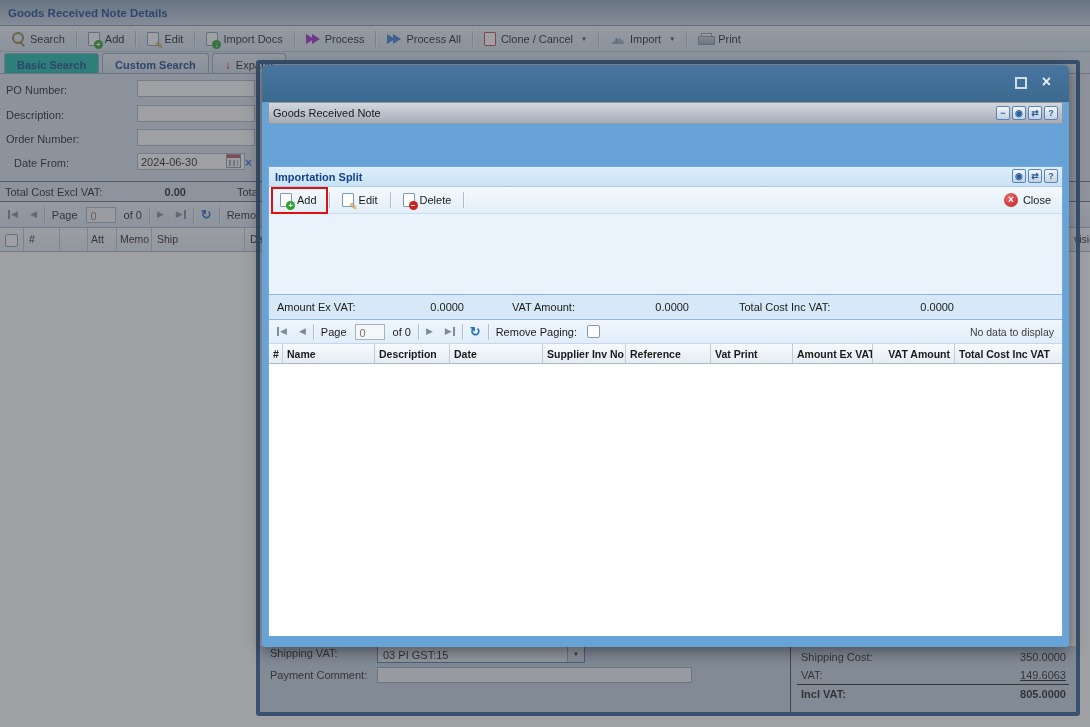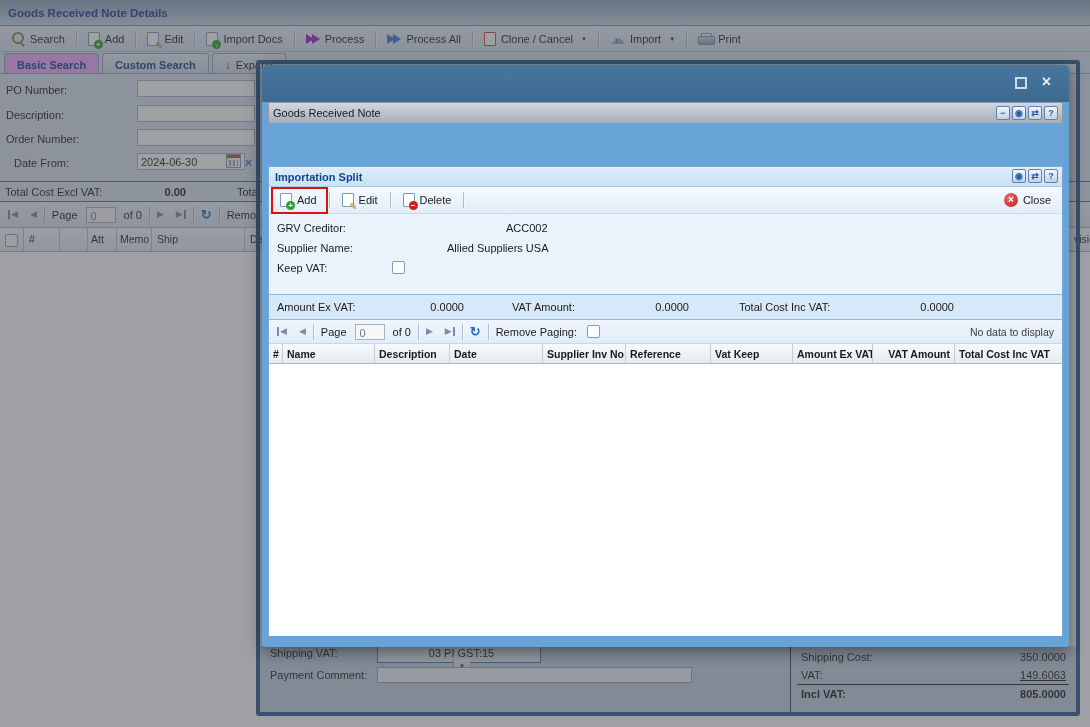--- a/index.html
+++ b/index.html
@@ -12,21 +12,21 @@
   
   #app { position:absolute; inset:0; z-index:1; }
   .titlebar { left:0; top:0; width:1090px; height:26px; background:linear-gradient(#8ba2b9,#c9d7e4); border-bottom:1px solid #7e95ab; }
   .titlebar .t { position:absolute; left:8px; top:7px; color:#15428b; font-weight:bold; font-size:11.5px; }
   .toolbar { left:0; top:26px; width:1090px; height:26px; background:linear-gradient(#ecf3fa,#d3e2ef); border-bottom:1px solid #b3c5d6; padding:0 8px; display:flex; align-items:center; }
   .tbtn { display:flex; align-items:center; gap:5px; padding:2px 4px; border-radius:2px; white-space:nowrap; }
   .caret { font-size:6px; color:#333; margin-left:3px; }
 
   .tabstrip { left:0; top:52px; width:1090px; height:22px; display:flex; align-items:flex-end; padding-left:4px; gap:3px; border-bottom:1px solid #8aa5c0; }
   .tab { height:20px; padding:3px 12px 0; border:1px solid #93aac0; border-bottom:none; border-radius:3px 3px 0 0; background:linear-gradient(#e8eff6,#cfdcea); color:#15428b; font-weight:bold; display:flex; gap:5px; align-items:center; }
-  .tab.active { background:#f0abfc; }
+  .tab.active { background:#14b8a6; }
   .tab .darr { color:#cc1111; font-weight:bold; font-size:12px; line-height:10px; }
   .tab.plain { color:#1a1a1a; font-weight:normal; }
 
   .flabel { position:absolute; left:6px; }
   .finput { position:absolute; background:#fff; border:1px solid #a3b3c2; height:17px; padding:2px 3px; }
   .i-cal { width:15px; height:14px; background:#f4f7fa; border:1px solid #8899aa; position:relative; display:inline-block; }
   .i-cal::before { content:""; position:absolute; top:0; left:0; right:0; height:3px; background:#c05050; }
   .i-cal::after { content:""; position:absolute; left:2px; top:5px; width:9px; height:6px; background:repeating-linear-gradient(90deg,#9aa 0 2px,transparent 2px 4px); }
   .xblue { color:#2a6fd0; font-weight:bold; font-size:12px; }
 
@@ -221,21 +221,21 @@
       <div class="gh" style="width:24px; padding-left:8px; border-right:none;">vision</div>
     </div>
 
     <div class="abs gridbody" style="left:0; top:252px; width:1090px; height:475px;"></div>
   </div>
 
   <div id="bgwin">
     <div class="bgw-bottom">
 
       <span class="abs" style="left:10px; top:1px;">Shipping VAT:</span>
-      <div class="abs sel" style="left:117px; top:0px; width:164px;flex-direction:column;">
+      <div class="abs sel" style="left:117px; top:0px; width:208px;">
         <span>03 PI GST:15</span>
         <span class="arr">▼</span>
       </div>
 
       <span class="abs" style="left:10px; top:23px;">Payment Comment:</span>
       <div class="abs" style="left:117px; top:21px; width:315px; height:16px; background:#eef2f6; border:1px solid #93a3b3;"></div>
 
       <div class="bgw-divider" style="left:530px; top:0; height:66px;"></div>
 
       <span class="abs" style="left:541px; top:5px;">Shipping Cost:</span>
@@ -292,28 +292,20 @@
           <span>Delete</span>
         </div>
         <span class="vsep"></span>
         <span style="flex:1;"></span>
         <div class="pbtn">
           <span class="i-closered">×</span>
           <span>Close</span>
         </div>
       </div>
 
-      <div class="p-form">
-        <span class="abs" style="left:8px; top:8px;">GRV Creditor:</span>
-        <span class="abs" style="left:237px; top:8px;">ACC002</span>
-        <span class="abs" style="left:8px; top:28px;">Supplier Name:</span>
-        <span class="abs" style="left:178px; top:28px;">Allied Suppliers USA</span>
-        <span class="abs" style="left:8px; top:48px;">Keep VAT:</span>
-        <span class="cb abs" style="left:123px; top:47px;"></span>
-      </div>
 
       <div class="p-amounts">
         <span class="abs" style="left:8px; top:6px;">Amount Ex VAT:</span>
         <span class="abs" style="left:120px; top:6px; width:75px; text-align:right;">0.0000</span>
         <span class="abs" style="left:243px; top:6px;">VAT Amount:</span>
         <span class="abs" style="left:345px; top:6px; width:75px; text-align:right;">0.0000</span>
         <span class="abs" style="left:470px; top:6px;">Total Cost Inc VAT:</span>
         <span class="abs" style="left:610px; top:6px; width:75px; text-align:right;">0.0000</span>
       </div>
 
@@ -336,21 +328,21 @@
         <span style="color:#3d3d3d; font-size:10.5px;margin-left:22px;">No data to display</span>
       </div>
 
       <div class="p-gridhdr">
         <div class="mh" style="width:14px;">#</div>
         <div class="mh" style="width:92px;">Name</div>
         <div class="mh" style="width:75px;">Description</div>
         <div class="mh" style="width:93px;">Date</div>
         <div class="mh" style="width:83px;">Supplier Inv No</div>
         <div class="mh" style="width:85px;">Reference</div>
-        <div class="mh" style="width:82px;">Vat Keep</div>
+        <div class="mh" style="width:82px;">Vat Print</div>
         <div class="mh r" style="width:80px;">Amount Ex VAT</div>
         <div class="mh r" style="width:82px;">VAT Amount</div>
         <div class="mh" style="width:107px; border-right:none;">Total Cost Inc VAT</div>
       </div>
 
       <div class="p-gridbody"></div>
     </div>
   </div>
 
 </div>

